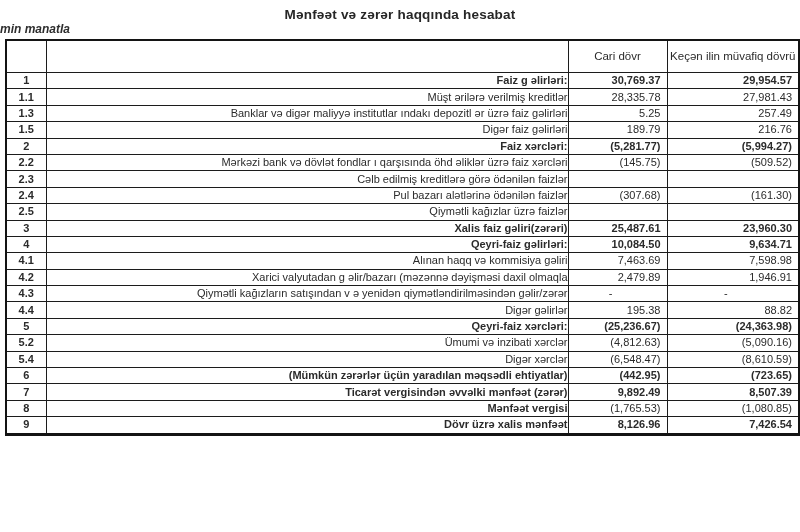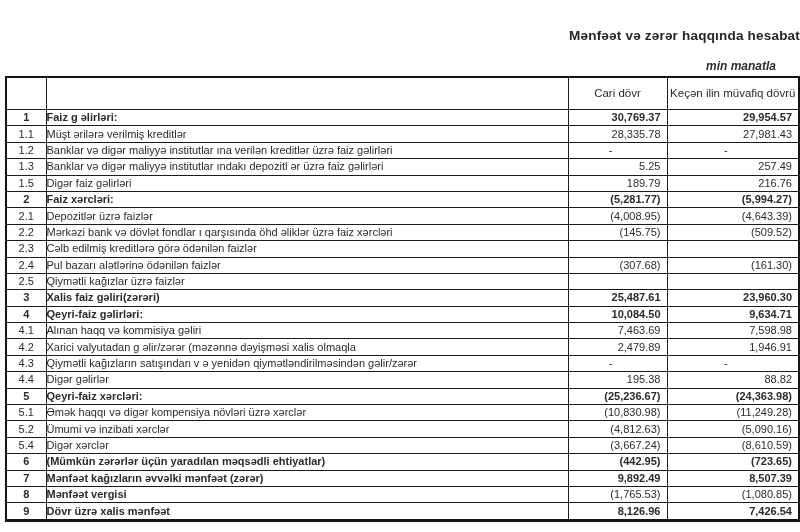--- a/index.html
+++ b/index.html
@@ -1,42 +1,42 @@
 <!DOCTYPE html>
 <html><head>
 <meta charset="utf-8">
 <style>
   html, body { margin:0; padding:0; }
   body {
     width:800px; height:532px; background:#ffffff; overflow:hidden;
     font-family:"Liberation Sans", sans-serif; color:#2b2b2b;
   }
   .title {
-    text-align:right; font-weight:bold; font-size:13.5px;
-    padding-top:7px; letter-spacing:.2px; color:#262626;margin-top:21px;
+    text-align:center; font-weight:bold; font-size:13.5px;
+    padding-top:7px; letter-spacing:.2px; color:#262626;
   }
   .unit-note {
-    text-align:right; font-weight:bold; font-style:italic;
-    font-size:12px; padding-right:24px; margin-top:16px; color:#2e2e2e;
+    text-align:left; font-weight:bold; font-style:italic;
+    font-size:12px; padding-right:24px; margin-top:0; color:#2e2e2e;
   }
   table.pl {
     border-collapse:collapse; table-layout:fixed;
     margin-left:5px; margin-top:3px; width:793px;
     border:2px solid #141414; border-bottom-width:3px;
   }
   table.pl th, table.pl td {
     border:1px solid #1c1c1c; overflow:hidden; white-space:nowrap;
   }
   thead th {
     height:31px; font-weight:normal; font-size:11.5px;
     vertical-align:middle; line-height:1.15; padding:0 2px;
   }
   tbody td { height:15.4px; padding:0; vertical-align:middle; font-size:11px; line-height:1; }
-  td.num   { text-align:center; }
-  td.label { padding-left:0; }
+  td.num   { text-align:center;font-weight:bold; }
+  td.label { padding-left:0;text-align:right; }
   td.val   { text-align:right; padding-right:6px; }
   td.val.dash { text-align:center; padding-right:14px; }
   tr.bold td.num, tr.bold td.label { font-weight:bold; }
   td.vbold { font-weight:bold; }
 </style>
 </head>
 <body>
 
 <div class="title">Mənfəət və zərər haqqında hesabat</div>
 <div class="unit-note">min manatla</div>
@@ -63,48 +63,36 @@
         <td class="val vbold">30,769.37</td>
         <td class="val vbold">29,954.57</td>
       </tr>
       <tr>
         <td class="num">1.1</td>
         <td class="label">Müşt ərilərə verilmiş kreditlər</td>
         <td class="val">28,335.78</td>
         <td class="val">27,981.43</td>
       </tr>
       <tr>
-        <td class="num">1.2</td>
-        <td class="label">Banklar və digər maliyyə institutlar ına verilən kreditlər üzrə faiz gəlirləri</td>
-        <td class="val dash">-</td>
-        <td class="val dash">-</td>
-      </tr>
-      <tr>
         <td class="num">1.3</td>
         <td class="label">Banklar və digər maliyyə institutlar ındakı depozitl ər üzrə faiz gəlirləri</td>
         <td class="val">5.25</td>
         <td class="val">257.49</td>
       </tr>
       <tr>
         <td class="num">1.5</td>
         <td class="label">Digər faiz gəlirləri</td>
         <td class="val">189.79</td>
         <td class="val">216.76</td>
       </tr>
       <tr class="bold">
         <td class="num">2</td>
         <td class="label">Faiz xərcləri:</td>
         <td class="val vbold">(5,281.77)</td>
         <td class="val vbold">(5,994.27)</td>
-      </tr>
-      <tr>
-        <td class="num">2.1</td>
-        <td class="label">Depozitlər üzrə faizlər</td>
-        <td class="val">(4,008.95)</td>
-        <td class="val">(4,643.39)</td>
       </tr>
       <tr>
         <td class="num">2.2</td>
         <td class="label">Mərkəzi bank və dövlət fondlar ı qarşısında öhd əliklər üzrə faiz xərcləri</td>
         <td class="val">(145.75)</td>
         <td class="val">(509.52)</td>
       </tr>
       <tr>
         <td class="num">2.3</td>
         <td class="label">Cəlb edilmiş kreditlərə görə ödənilən faizlər</td>
@@ -136,21 +124,21 @@
         <td class="val vbold">9,634.71</td>
       </tr>
       <tr>
         <td class="num">4.1</td>
         <td class="label">Alınan haqq və kommisiya gəliri</td>
         <td class="val">7,463.69</td>
         <td class="val">7,598.98</td>
       </tr>
       <tr>
         <td class="num">4.2</td>
-        <td class="label">Xarici valyutadan g əlir/zərər (məzənnə dəyişməsi xalis olmaqla</td>
+        <td class="label">Xarici valyutadan g əlir/bazarı (məzənnə dəyişməsi daxil olmaqla</td>
         <td class="val">2,479.89</td>
         <td class="val">1,946.91</td>
       </tr>
       <tr>
         <td class="num">4.3</td>
         <td class="label">Qiymətli kağızların satışından v ə yenidən qiymətləndirilməsindən gəlir/zərər</td>
         <td class="val dash">-</td>
         <td class="val dash">-</td>
       </tr>
       <tr>
@@ -159,46 +147,40 @@
         <td class="val">195.38</td>
         <td class="val">88.82</td>
       </tr>
       <tr class="bold">
         <td class="num">5</td>
         <td class="label">Qeyri-faiz xərcləri:</td>
         <td class="val vbold">(25,236.67)</td>
         <td class="val vbold">(24,363.98)</td>
       </tr>
       <tr>
-        <td class="num">5.1</td>
-        <td class="label">Əmək haqqı və digər kompensiya növləri üzrə xərclər</td>
-        <td class="val">(10,830.98)</td>
-        <td class="val">(11,249.28)</td>
-      </tr>
-      <tr>
         <td class="num">5.2</td>
         <td class="label">Ümumi və inzibati xərclər</td>
         <td class="val">(4,812.63)</td>
         <td class="val">(5,090.16)</td>
       </tr>
       <tr>
         <td class="num">5.4</td>
         <td class="label">Digər xərclər</td>
-        <td class="val">(3,667.24)</td>
+        <td class="val">(6,548.47)</td>
         <td class="val">(8,610.59)</td>
       </tr>
       <tr class="bold">
         <td class="num">6</td>
         <td class="label">(Mümkün zərərlər üçün yaradılan məqsədli ehtiyatlar)</td>
         <td class="val vbold">(442.95)</td>
         <td class="val vbold">(723.65)</td>
       </tr>
       <tr class="bold">
         <td class="num">7</td>
-        <td class="label">Mənfəət kağızların əvvəlki mənfəət (zərər)</td>
+        <td class="label">Ticarət vergisindən əvvəlki mənfəət (zərər)</td>
         <td class="val vbold">9,892.49</td>
         <td class="val vbold">8,507.39</td>
       </tr>
       <tr class="bold">
         <td class="num">8</td>
         <td class="label">Mənfəət vergisi</td>
         <td class="val">(1,765.53)</td>
         <td class="val">(1,080.85)</td>
       </tr>
       <tr class="bold">

